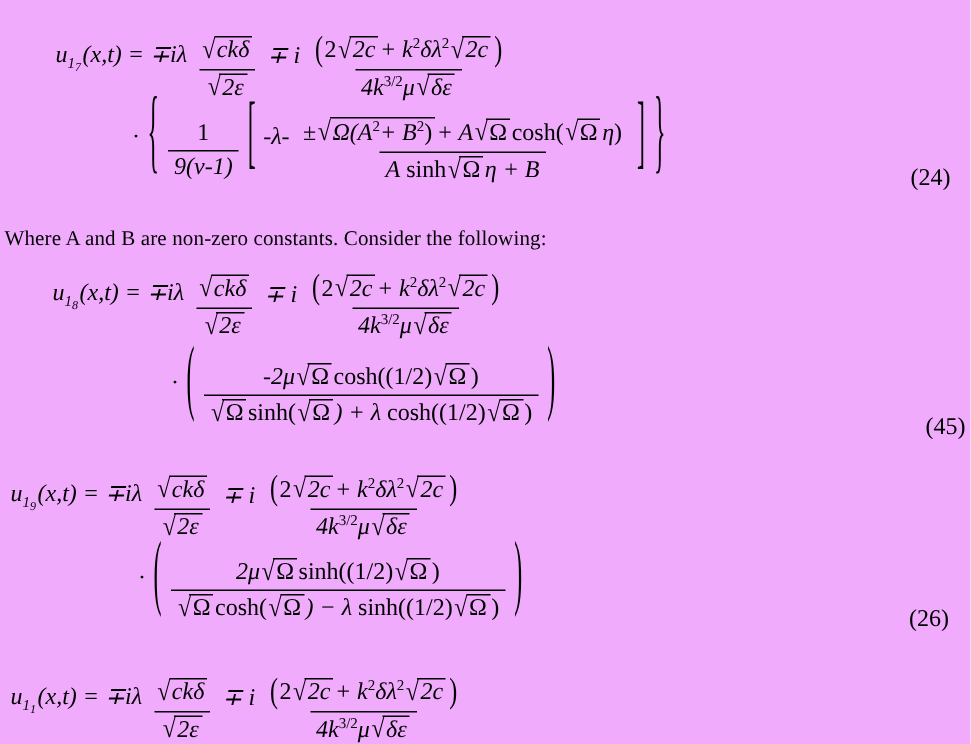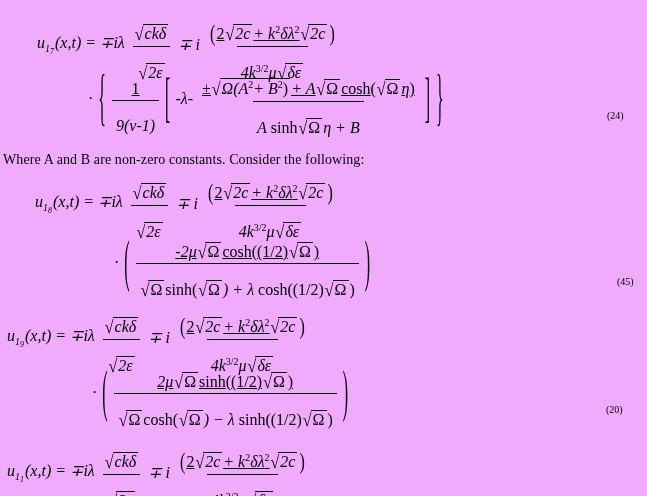--- a/index.html
+++ b/index.html
@@ -4,34 +4,34 @@
 <style>
   html,body{margin:0;padding:0;background:#ffffff;}
   .doc{position:relative;width:647px;height:496px;background:#f0abfc;color:#000;
        font-family:"Liberation Serif",serif;overflow:hidden;}
   .eqline{position:absolute;display:flex;align-items:center;font-size:16px;
           font-style:italic;white-space:nowrap;line-height:1.15;}
   .tok{display:inline-block;margin:0 2px;}
   .mi{font-style:italic;}
   .up{font-style:normal;}
   .frac{display:inline-flex;flex-direction:column;align-items:center;margin:0 3px;}
-  .frac>.num{display:block;padding:16px 4px 2px;text-align:center;text-decoration:underline;}
-  .frac>.den{display:block;border-top:1px solid #000;padding:16px 4px 0;text-align:center;}
+  .frac>.num{display:block;padding:16px 4px 2px;text-align:center;}
+  .frac>.den{display:block;border-top:1px solid #000;padding:2px 4px 0;text-align:center;}
   .sqrt{display:inline-block;white-space:nowrap;margin:0 1px;}
   .rs{font-style:normal;display:inline-block;transform:scaleY(1.12);margin-right:-1px;}
   .rb{display:inline-block;border-top:1px solid #000;padding:0 2px;}
   sup{font-size:10px;}
   .sub{font-size:10px;vertical-align:-4px;}
   .ssub{font-size:8px;vertical-align:-6px;margin-right:1px;}
   .dl{display:inline-block;font-style:normal;margin:0 3px;font-size:16px;}
   .d1{transform:scaleY(3.9);}
   .d2{transform:scaleY(3.4);}
   .d3{transform:scaleY(3.5);}
   .dp{display:inline-block;font-style:normal;transform:scaleY(1.45);margin:0 1px;}
-  .eqnum{position:absolute;font-size:10px;font-style:normal;}
+  .eqnum{position:absolute;font-size:16px;font-style:normal;}
   .para{position:absolute;font-size:14px;font-style:normal;letter-spacing:0.1px;}
 </style>
 </head>
 <body>
 
 <div class="doc">
 
   <div class="eqline" style="left:35px;top:8px;">
     <span class="tok"><span class="mi">u</span><span class="sub mi">1</span><span class="ssub mi">7</span><span class="mi">(x,t) = ∓iλ</span></span>
     <span class="frac">
@@ -107,21 +107,21 @@
   <div class="eqline" style="left:90px;top:356px;">
     <span class="tok up">·</span>
     <span class="dl d3">(</span>
     <span class="frac">
       <span class="num"><span class="mi">2μ</span><span class="sqrt"><span class="rs">√</span><span class="rb up">Ω</span></span><span class="up">sinh</span><span class="up">((1/2)</span><span class="sqrt"><span class="rs">√</span><span class="rb up">Ω</span></span><span class="up">)</span></span>
       <span class="den"><span class="sqrt"><span class="rs">√</span><span class="rb up">Ω</span></span><span class="up">cosh</span><span class="up">(</span><span class="sqrt"><span class="rs">√</span><span class="rb up">Ω</span></span><span class="mi">) − λ</span>&nbsp;<span class="up">sinh</span><span class="up">((1/2)</span><span class="sqrt"><span class="rs">√</span><span class="rb up">Ω</span></span><span class="up">)</span></span>
     </span>
     <span class="dl d3">)</span>
   </div>
 
-  <span class="eqnum" style="left:606px;top:404px;">(20)</span>
+  <span class="eqnum" style="left:606px;top:404px;">(26)</span>
 
   <div class="eqline" style="left:5px;top:436px;">
     <span class="tok"><span class="mi">u</span><span class="sub mi">1</span><span class="ssub mi">1</span><span class="mi">(x,t) = ∓iλ</span></span>
     <span class="frac">
       <span class="num"><span class="sqrt"><span class="rs">√</span><span class="rb mi">ckδ</span></span></span>
       <span class="den"><span class="sqrt"><span class="rs">√</span><span class="rb mi">2ε</span></span></span>
     </span>
     <span class="tok mi">∓ i</span>
     <span class="frac">
       <span class="num"><span class="dp">(</span><span class="up">2</span><span class="sqrt"><span class="rs">√</span><span class="rb mi">2c</span></span><span class="mi">+ k</span><sup class="up">2</sup><span class="mi">δλ</span><sup class="up">2</sup><span class="sqrt"><span class="rs">√</span><span class="rb mi">2c</span></span><span class="dp">)</span></span>

